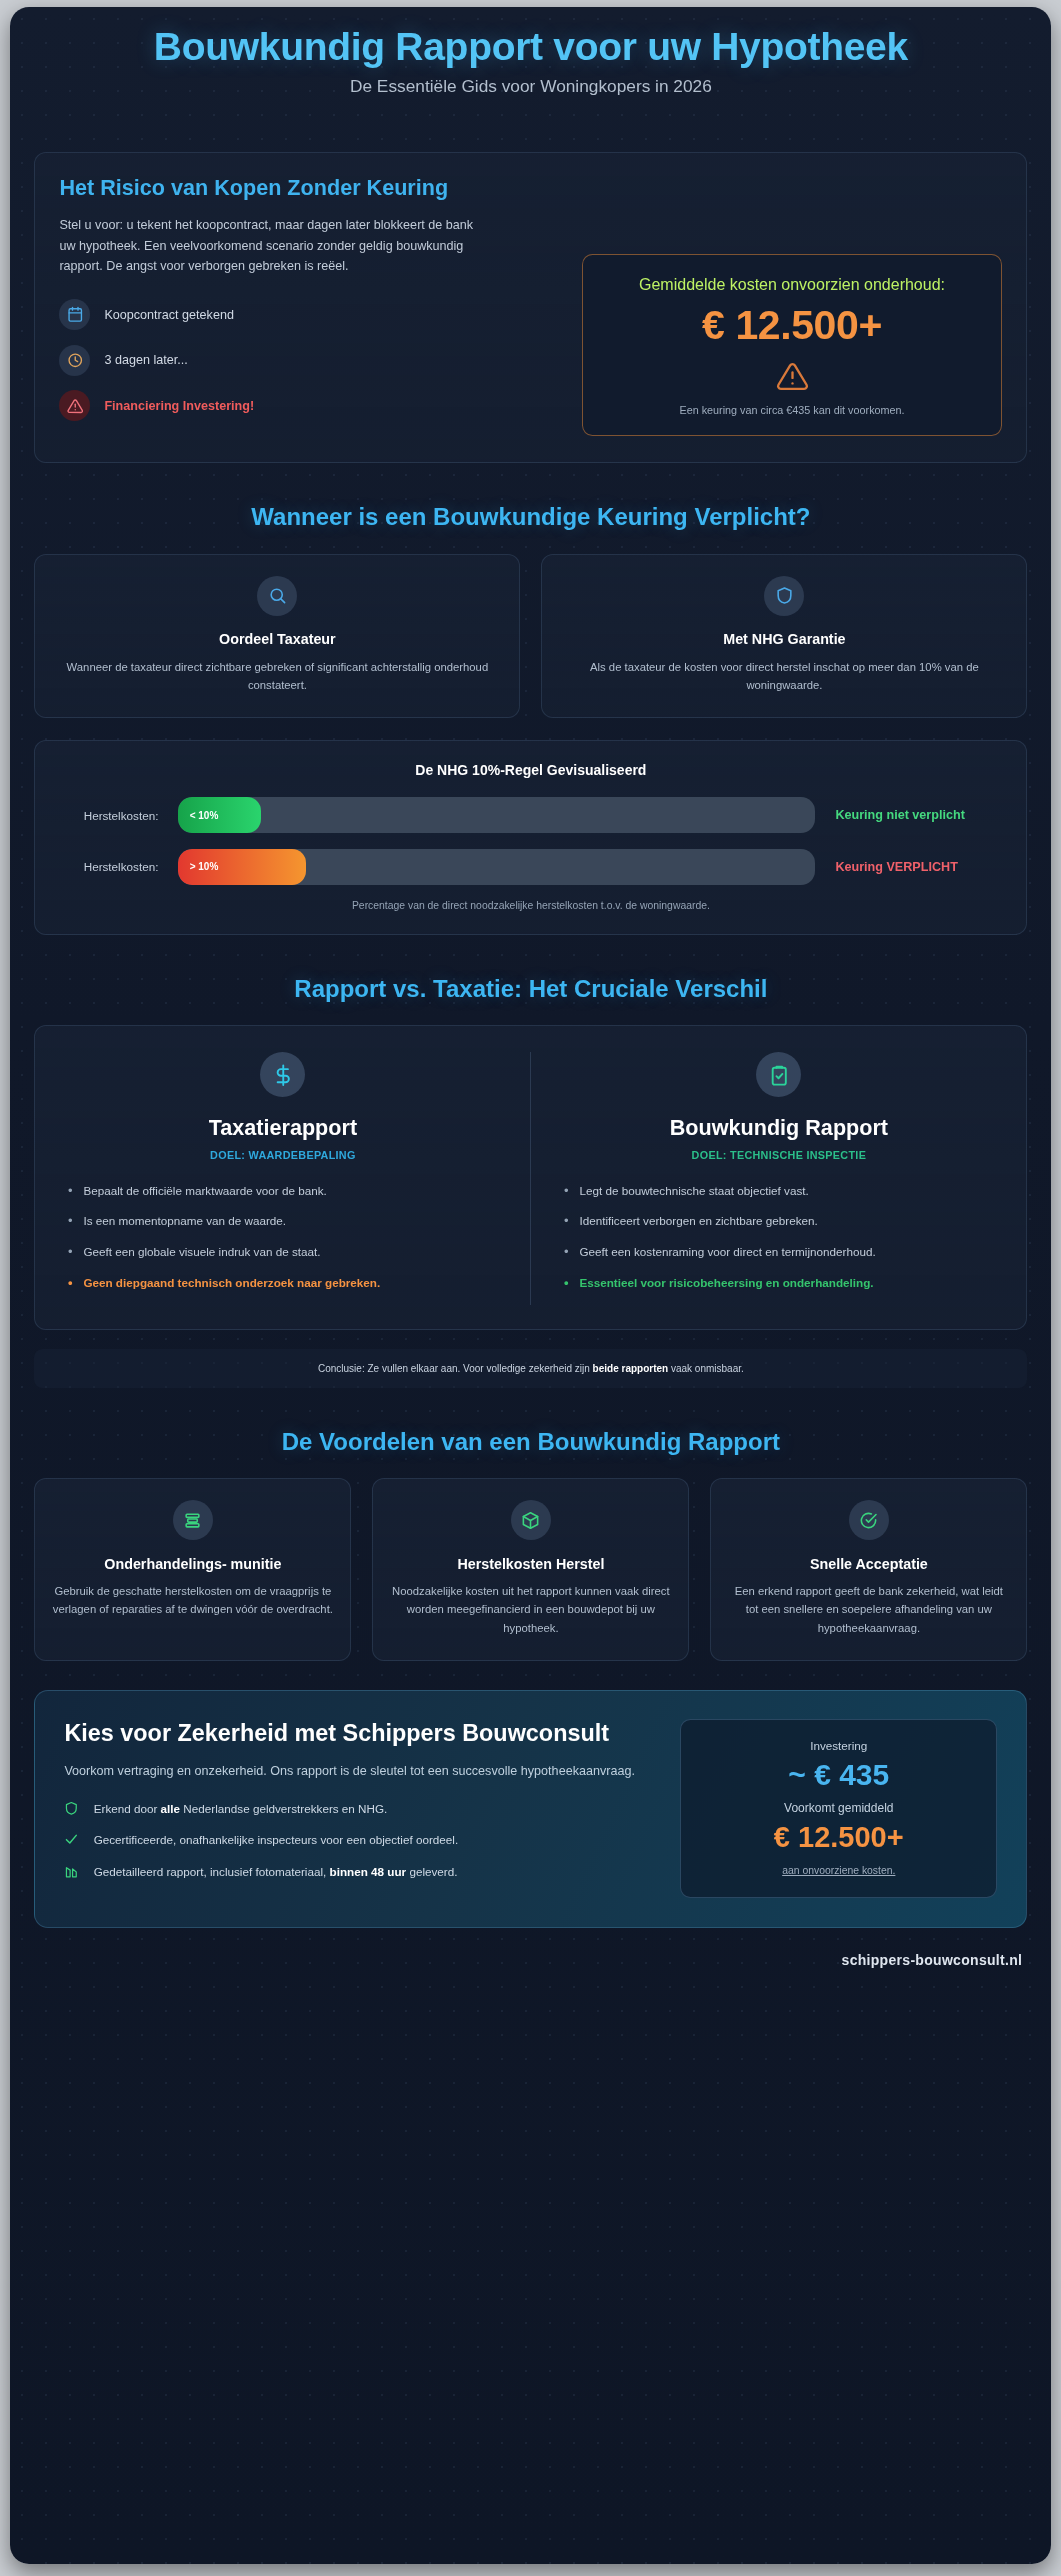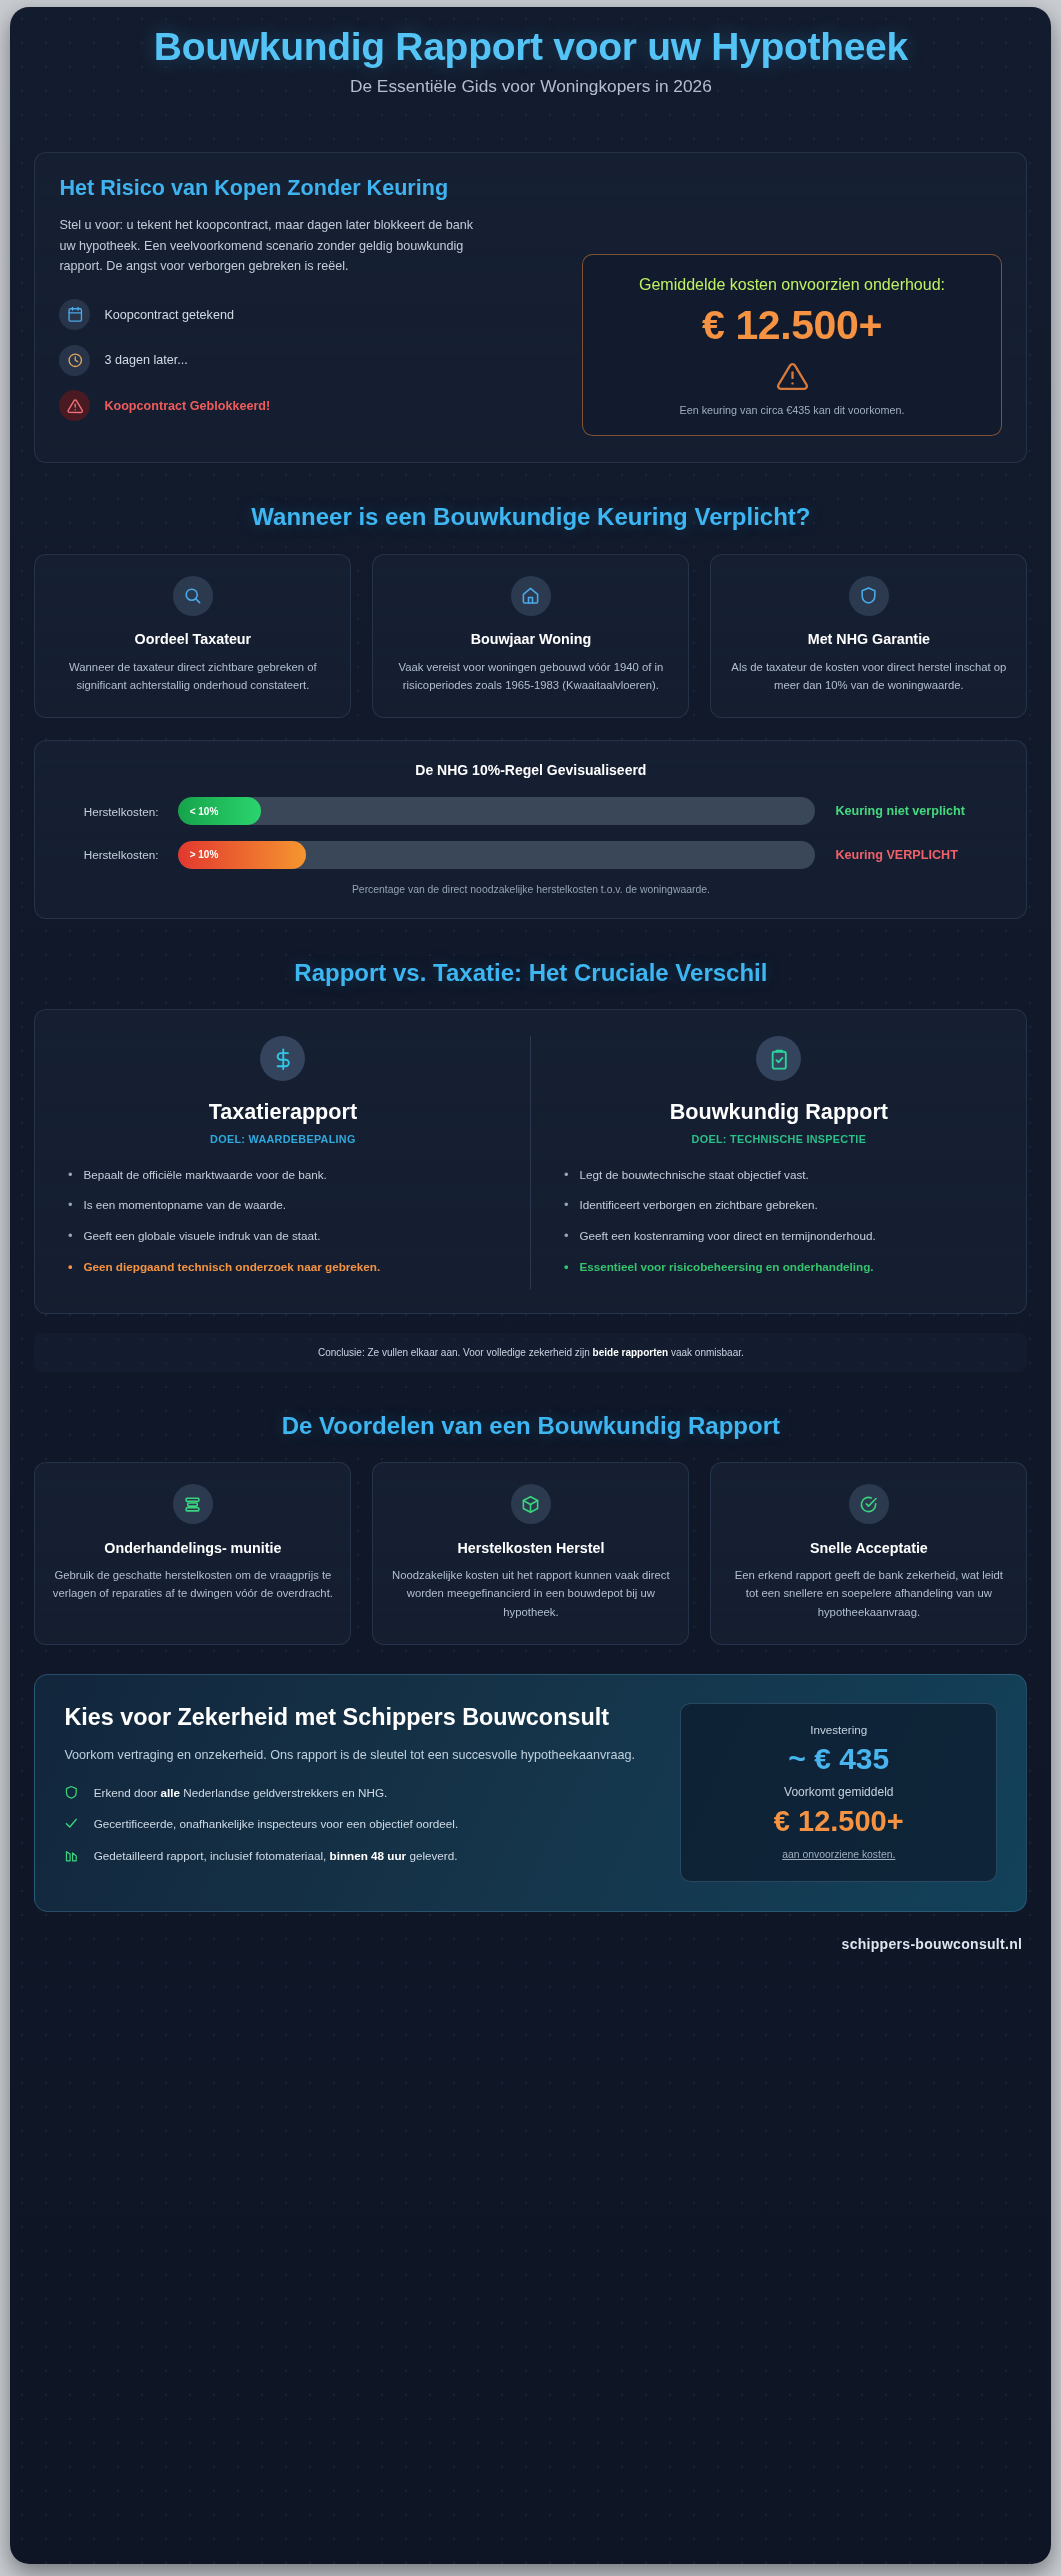--- a/index.html
+++ b/index.html
@@ -99,21 +99,21 @@
   }
   .trio-t { font-size: 14.3px; font-weight: 700; color: #ffffff; margin-bottom: 10.4px; }
   .trio-p { font-size: 11.3px; line-height: 1.62; color: #b2bfcf; }
 
   
   .nhg { margin-top: 22.5px; padding: 21px 26px 22.5px 26px; }
   .nhg-t { text-align: center; font-size: 14px; font-weight: 700; color: #ffffff; margin-bottom: 19px; }
   .bar-row { display: flex; align-items: center; gap: 20px; margin-bottom: 15.6px; }
   .bar-lab { font-size: 11.7px; color: #c5cfdc; width: 97px; text-align: right; flex: 0 0 97px; }
   .bar-track {
-    flex: 1; height: 28px; border-radius: 14px; background: #3a4759; position: relative; overflow: hidden;
+    flex: 1; height: 36px; border-radius: 14px; background: #3a4759; position: relative; overflow: hidden;
   }
   .bar-fill {
     height: 100%; border-radius: 14px; display: flex; align-items: center; padding-left: 11.3px;
     font-size: 10px; font-weight: 700; color: #ffffff;
   }
   .bar-fill.ok { background: linear-gradient(90deg, #16a34a, #2ad46d); }
   .bar-fill.bad { background: linear-gradient(90deg, #e2382f, #f5962f); }
   .bar-verdict { font-size: 12.6px; font-weight: 700; width: 165px; flex: 0 0 165px; }
   .bar-verdict.ok { color: #45d97f; }
   .bar-verdict.bad { color: #f0616a; }
@@ -226,21 +226,21 @@
           </div>
 
           <div class="tl-row">
             <span class="tl-dot red">
               <svg width="16.5" height="16.5" viewBox="0 0 24 24" fill="none" stroke="#f0727c" stroke-width="2" stroke-linecap="round" stroke-linejoin="round">
                 <path d="M10.3 3.9 1.8 18a2 2 0 0 0 1.7 3h17a2 2 0 0 0 1.7-3L13.7 3.9a2 2 0 0 0-3.4 0z"></path>
                   <line x1="12" y1="9" x2="12" y2="13"></line>
                   <line x1="12" y1="17" x2="12.01" y2="17"></line>
               </svg>
             </span>
-            <span class="tl-lab alert">Koopcontract Geblokkeerd!</span>
+            <span class="tl-lab alert">Financiering Investering!</span>
           </div>
 
         </div>
       </div>
 
       <div class="risk-right">
         <div class="cost-box">
           <div class="cost-lab">Gemiddelde kosten onvoorzien onderhoud:</div>
           <div class="cost-val">€ 12.500+</div>
           <div class="cost-warn">
@@ -263,30 +263,20 @@
       <div class="ic-circle">
         <svg width="19" height="19" viewBox="0 0 24 24" fill="none" stroke="#4aa9e8" stroke-width="2" stroke-linecap="round">
             <circle cx="11" cy="11" r="7"></circle>
             <line x1="16.2" y1="16.2" x2="21" y2="21"></line>
           </svg>
       </div>
       <div class="trio-t">Oordeel Taxateur</div>
       <div class="trio-p">Wanneer de taxateur direct zichtbare gebreken of significant achterstallig onderhoud constateert.</div>
     </div>
 
-    <div class="card">
-      <div class="ic-circle">
-        <svg width="19" height="19" viewBox="0 0 24 24" fill="none" stroke="#4aa9e8" stroke-width="2" stroke-linecap="round" stroke-linejoin="round">
-            <path d="M3 10.5 12 3l9 7.5V20a1.5 1.5 0 0 1-1.5 1.5h-15A1.5 1.5 0 0 1 3 20z"></path>
-            <path d="M9.5 21.5v-7h5v7"></path>
-          </svg>
-      </div>
-      <div class="trio-t">Bouwjaar Woning</div>
-      <div class="trio-p">Vaak vereist voor woningen gebouwd vóór 1940 of in risicoperiodes zoals 1965-1983 (Kwaaitaalvloeren).</div>
-    </div>
 
     <div class="card">
       <div class="ic-circle">
         <svg width="19" height="19" viewBox="0 0 24 24" fill="none" stroke="#4aa9e8" stroke-width="2" stroke-linecap="round" stroke-linejoin="round">
             <path d="M12 2.5 20 6v6c0 5-3.4 8.6-8 9.5-4.6-.9-8-4.5-8-9.5V6z"></path>
           </svg>
       </div>
       <div class="trio-t">Met NHG Garantie</div>
       <div class="trio-p">Als de taxateur de kosten voor direct herstel inschat op meer dan 10% van de woningwaarde.</div>
     </div>

